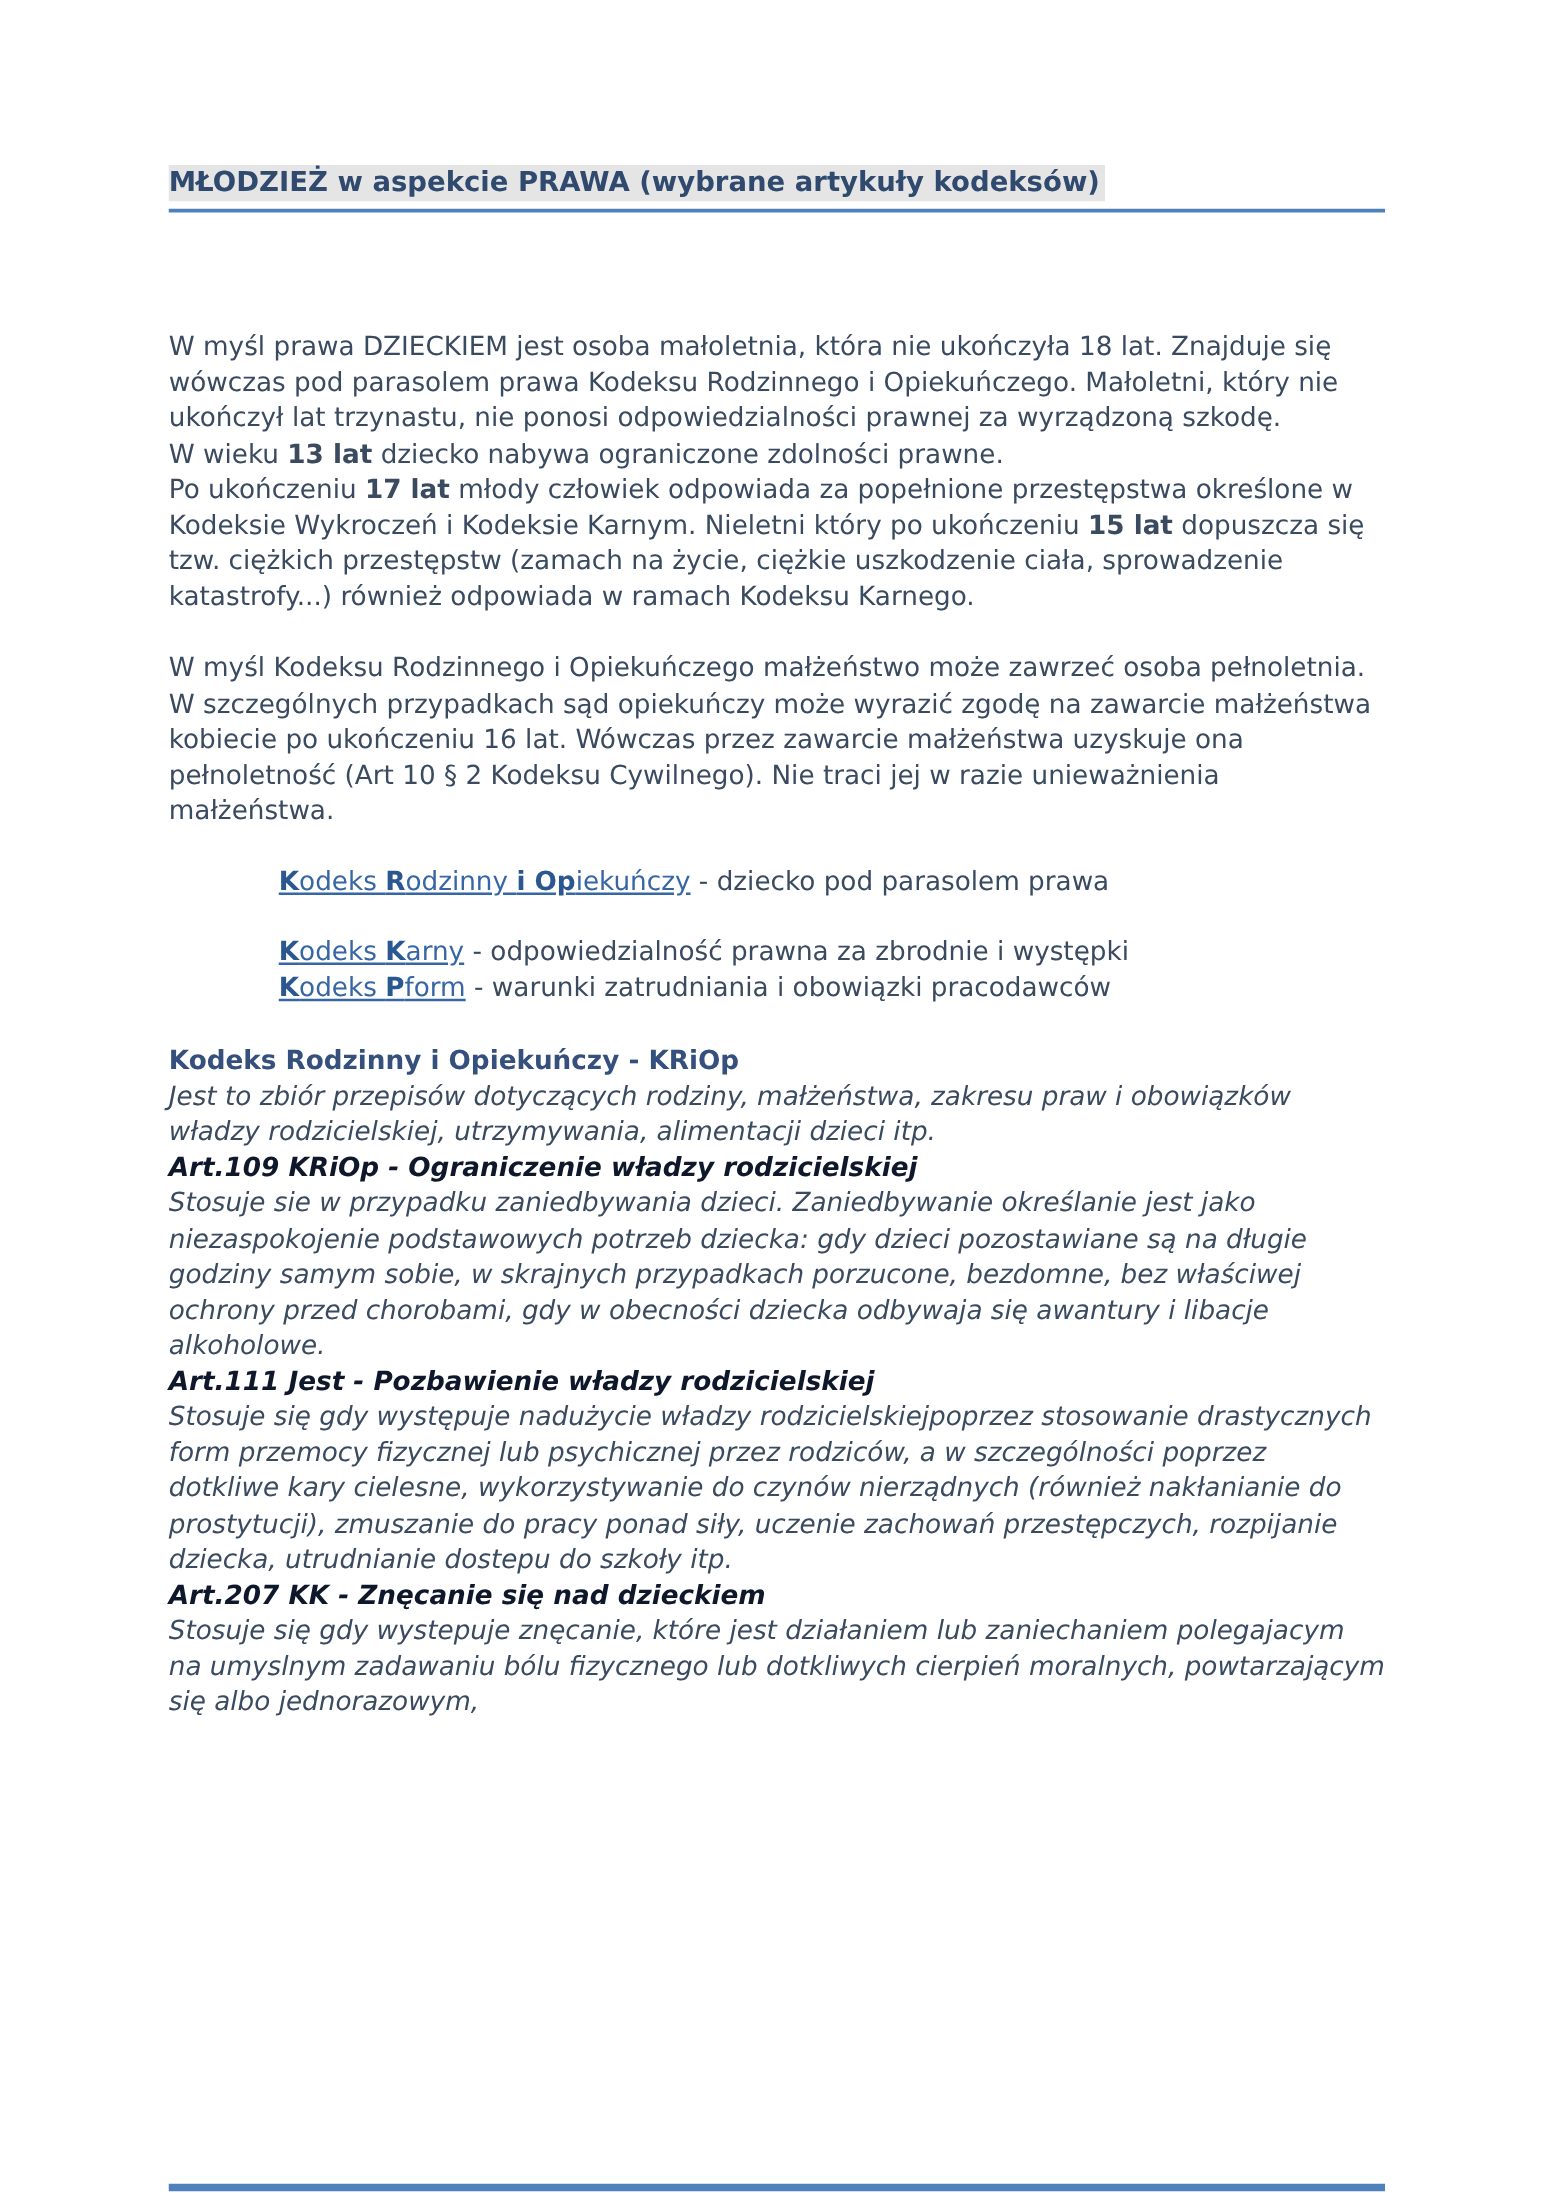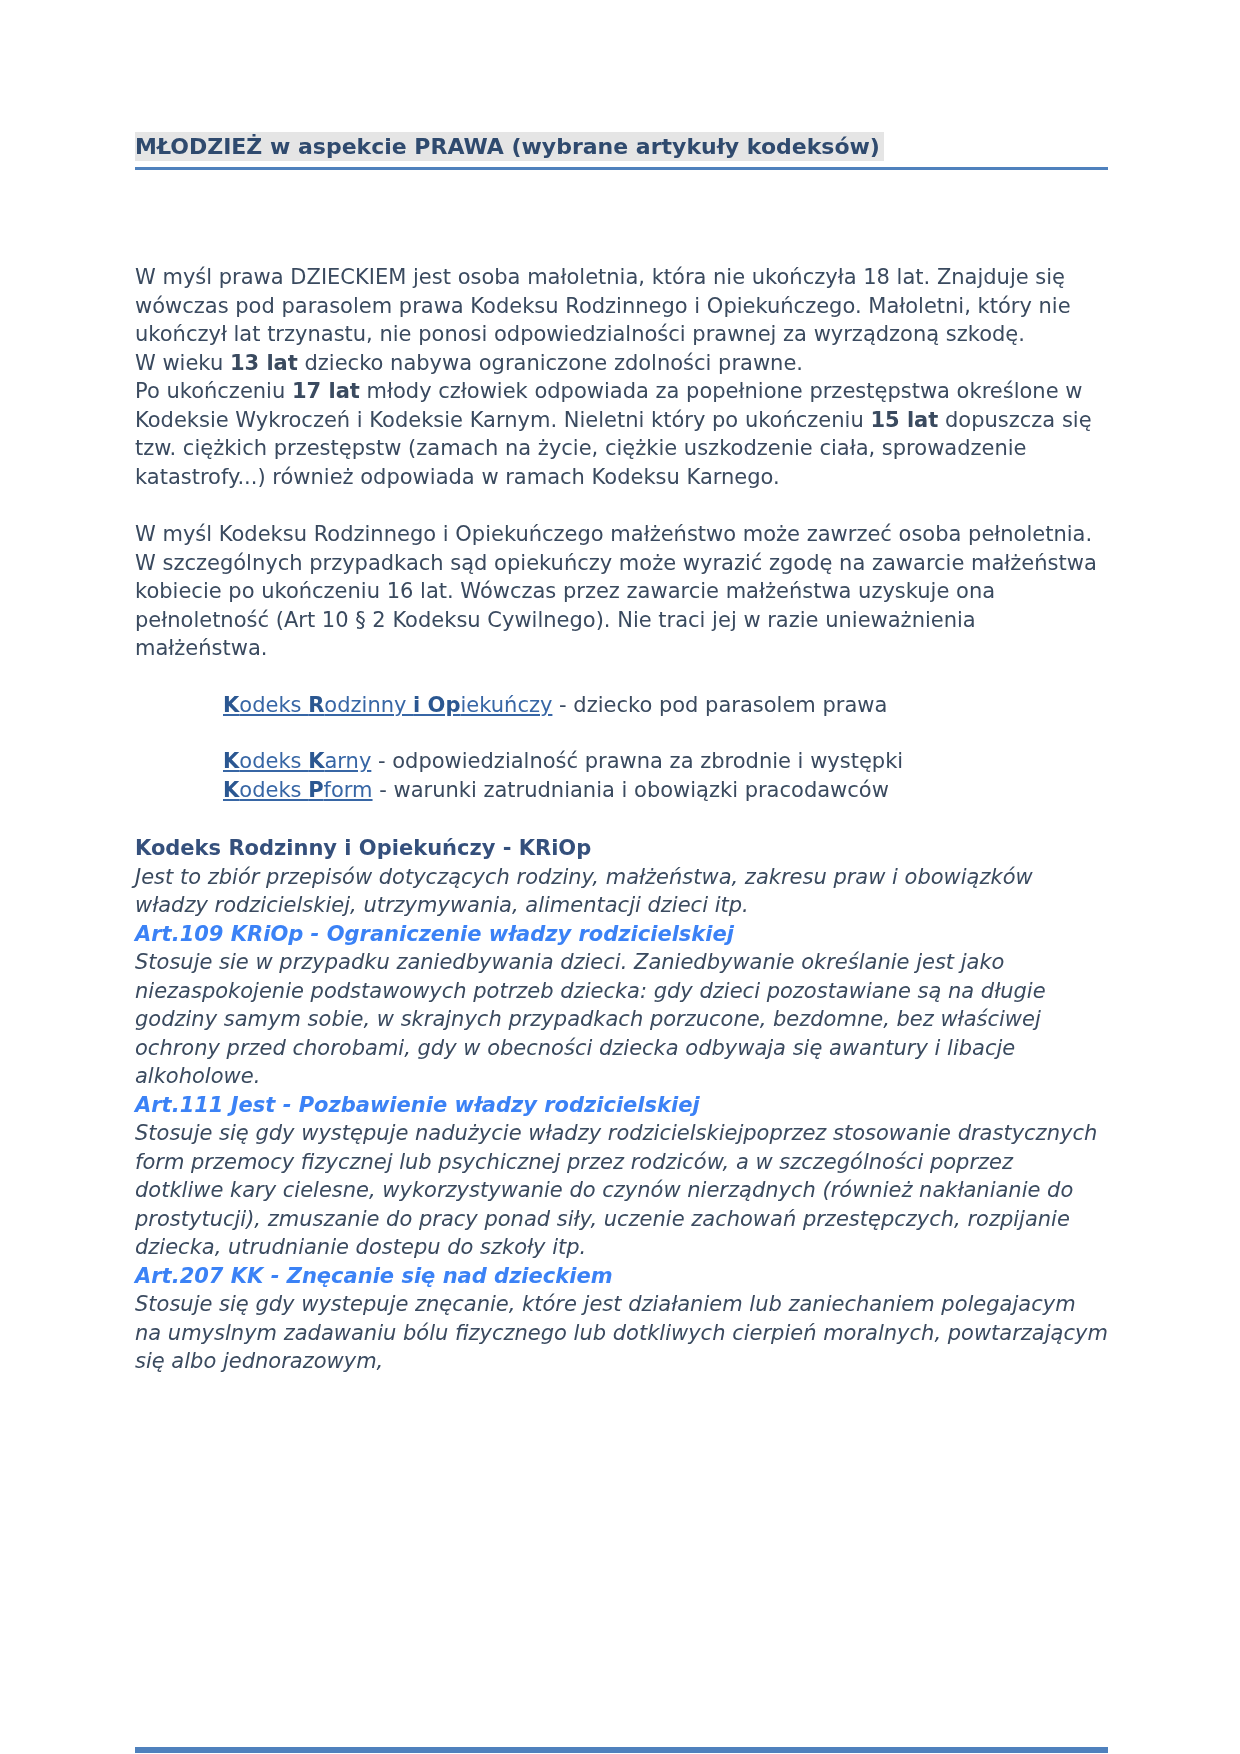--- a/index.html
+++ b/index.html
@@ -63,21 +63,21 @@
     color:#35507c;
   }
   #section-blocks p{
     margin:0;
     font-size:21px;
     line-height:28.5px;
     font-style:italic;
   }
   #section-blocks p.subheading{
     font-weight:bold;
-    color:#3b82f6;
+    color:#0f172a;
   }
   .bottom-rule{
     position:absolute;
     left:135px;
     top:1747px;
     width:973px;
     height:6px;
     background:#4f81bd;
   }
 </style>

